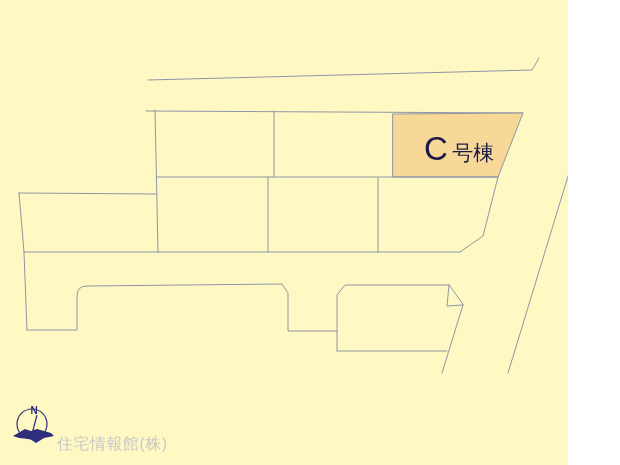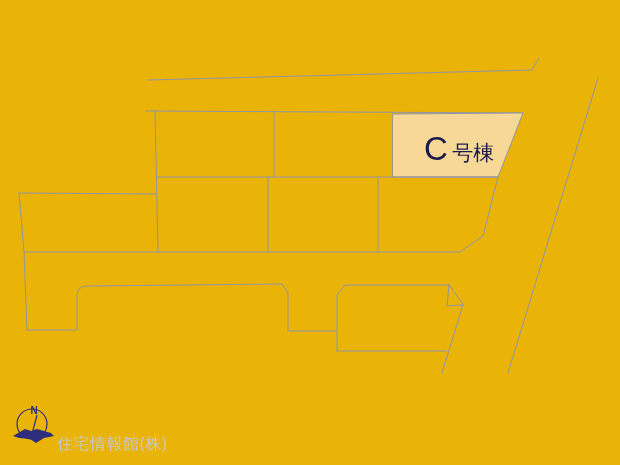--- a/index.html
+++ b/index.html
@@ -1,19 +1,19 @@
 <!DOCTYPE html>
 <html><head>
 <meta charset="utf-8">
 <style>
   html, body { margin: 0; padding: 0; background: #ffffff; }
   .stage {
-    width: 620px;
+    width: 568px;
     height: 465px;
-    background: #eab308;
+    background: #fef9c3;
     position: relative;
     overflow: hidden;
     font-family: "Liberation Sans", "DejaVu Sans", sans-serif;
   }
   svg { display: block; }
   text { font-family: "Liberation Sans", "DejaVu Sans", sans-serif; }
   .lot-label-main { font-size: 33px; }
   .lot-label-suffix { font-size: 21px; }
   .credit { font-size: 16px; letter-spacing: 0.5px; }
   .north { font-size: 10px; font-weight: bold; }

